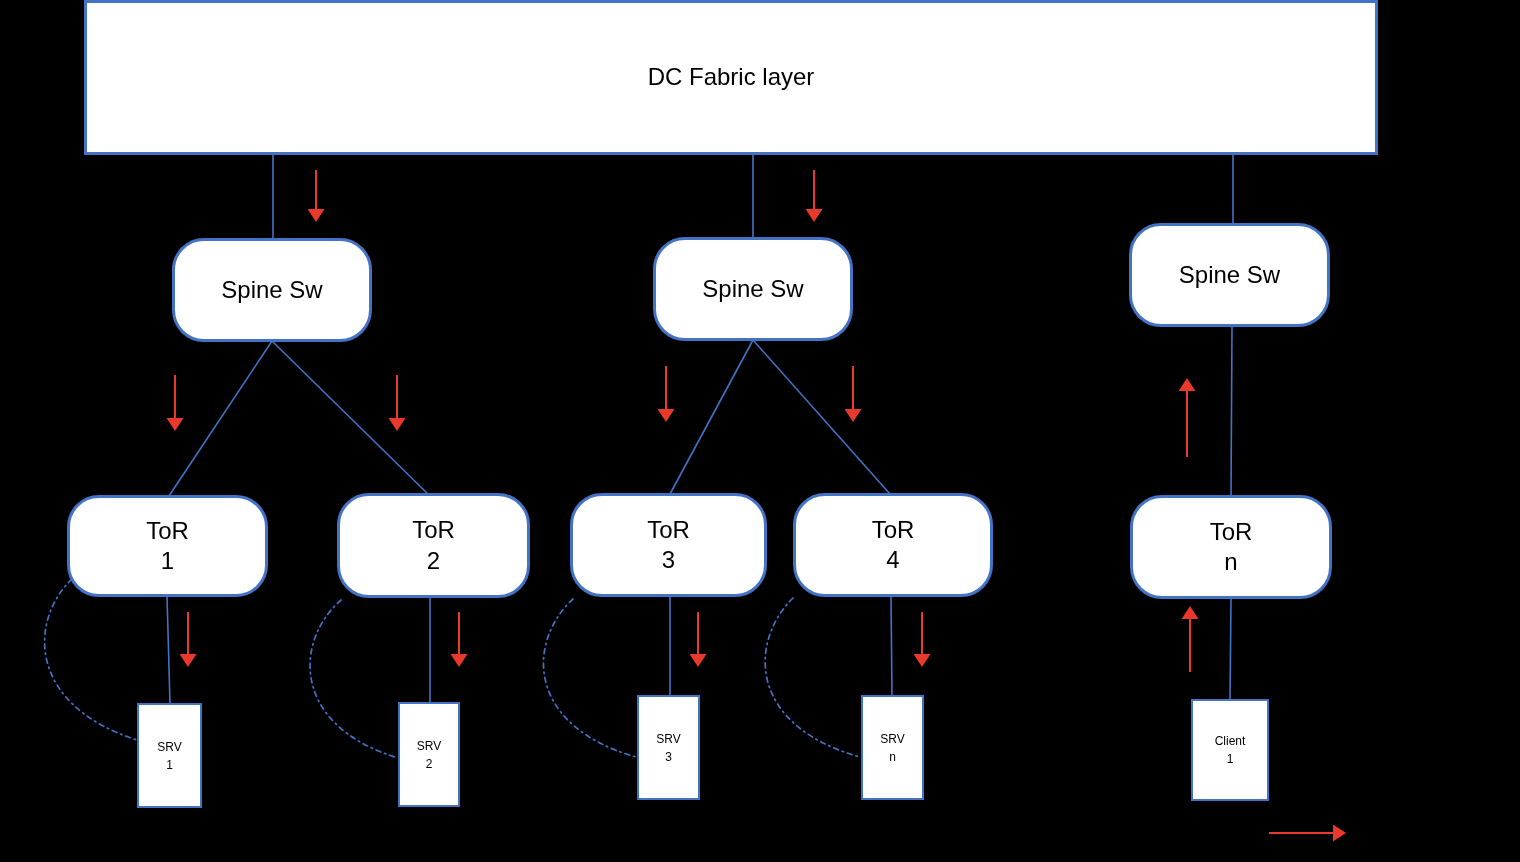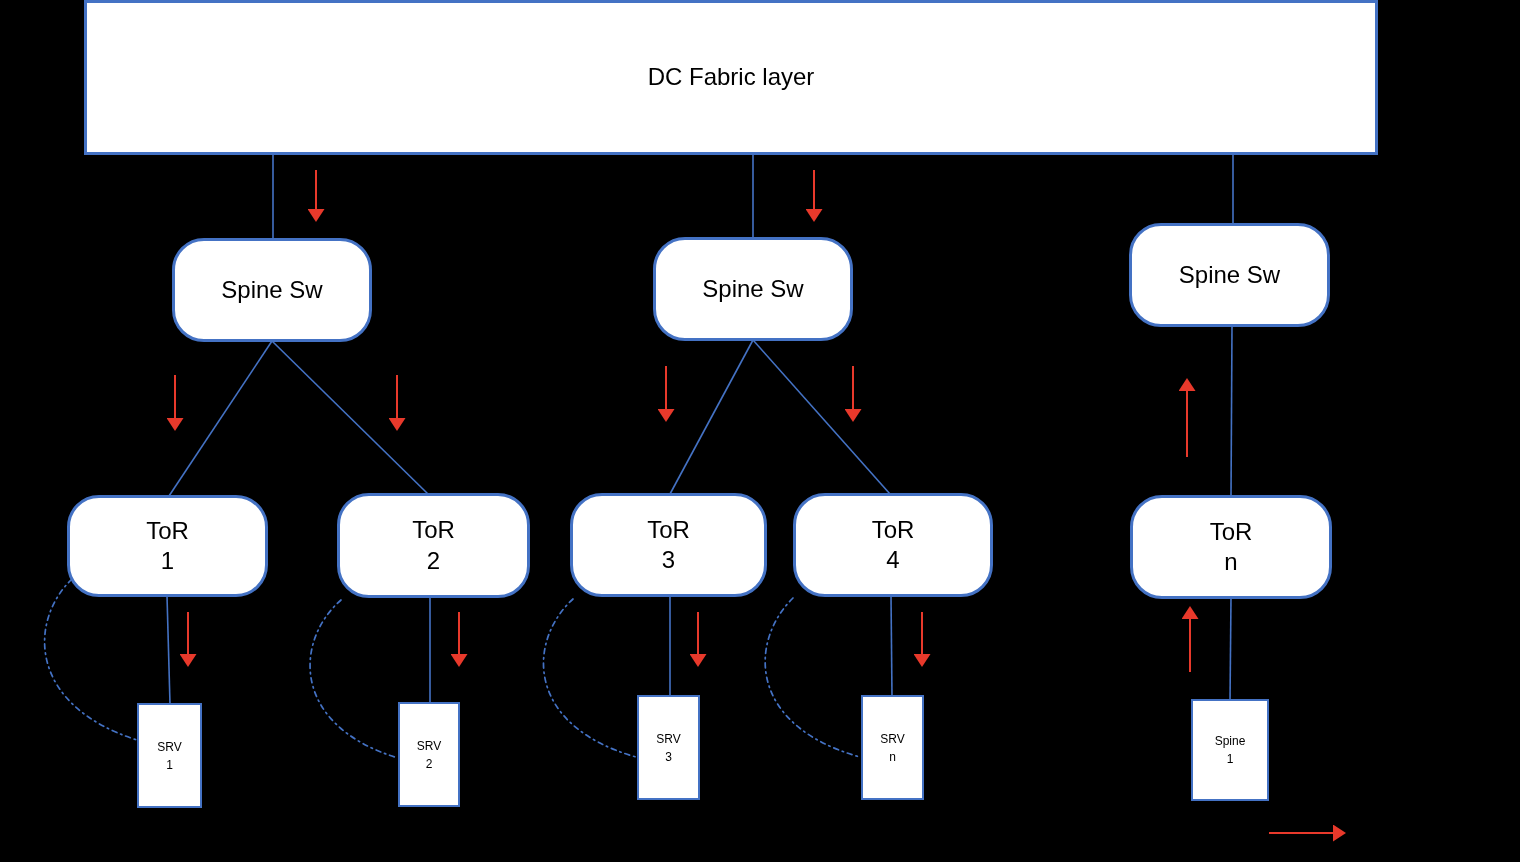--- a/index.html
+++ b/index.html
@@ -163,17 +163,17 @@
   <div class="box small" style="left:637px; top:695px; width:63px; height:105px;">
     <span>SRV</span>
     <span>3</span>
   </div>
   <div class="box small" style="left:861px; top:695px; width:63px; height:105px;">
     <span>SRV</span>
     <span>n</span>
   </div>
 
   <div class="box small" style="left:1191px; top:699px; width:78px; height:102px;">
-    <span>Spine</span>
+    <span>Client</span>
     <span>1</span>
   </div>
 
 </div>
 
 </body></html>

